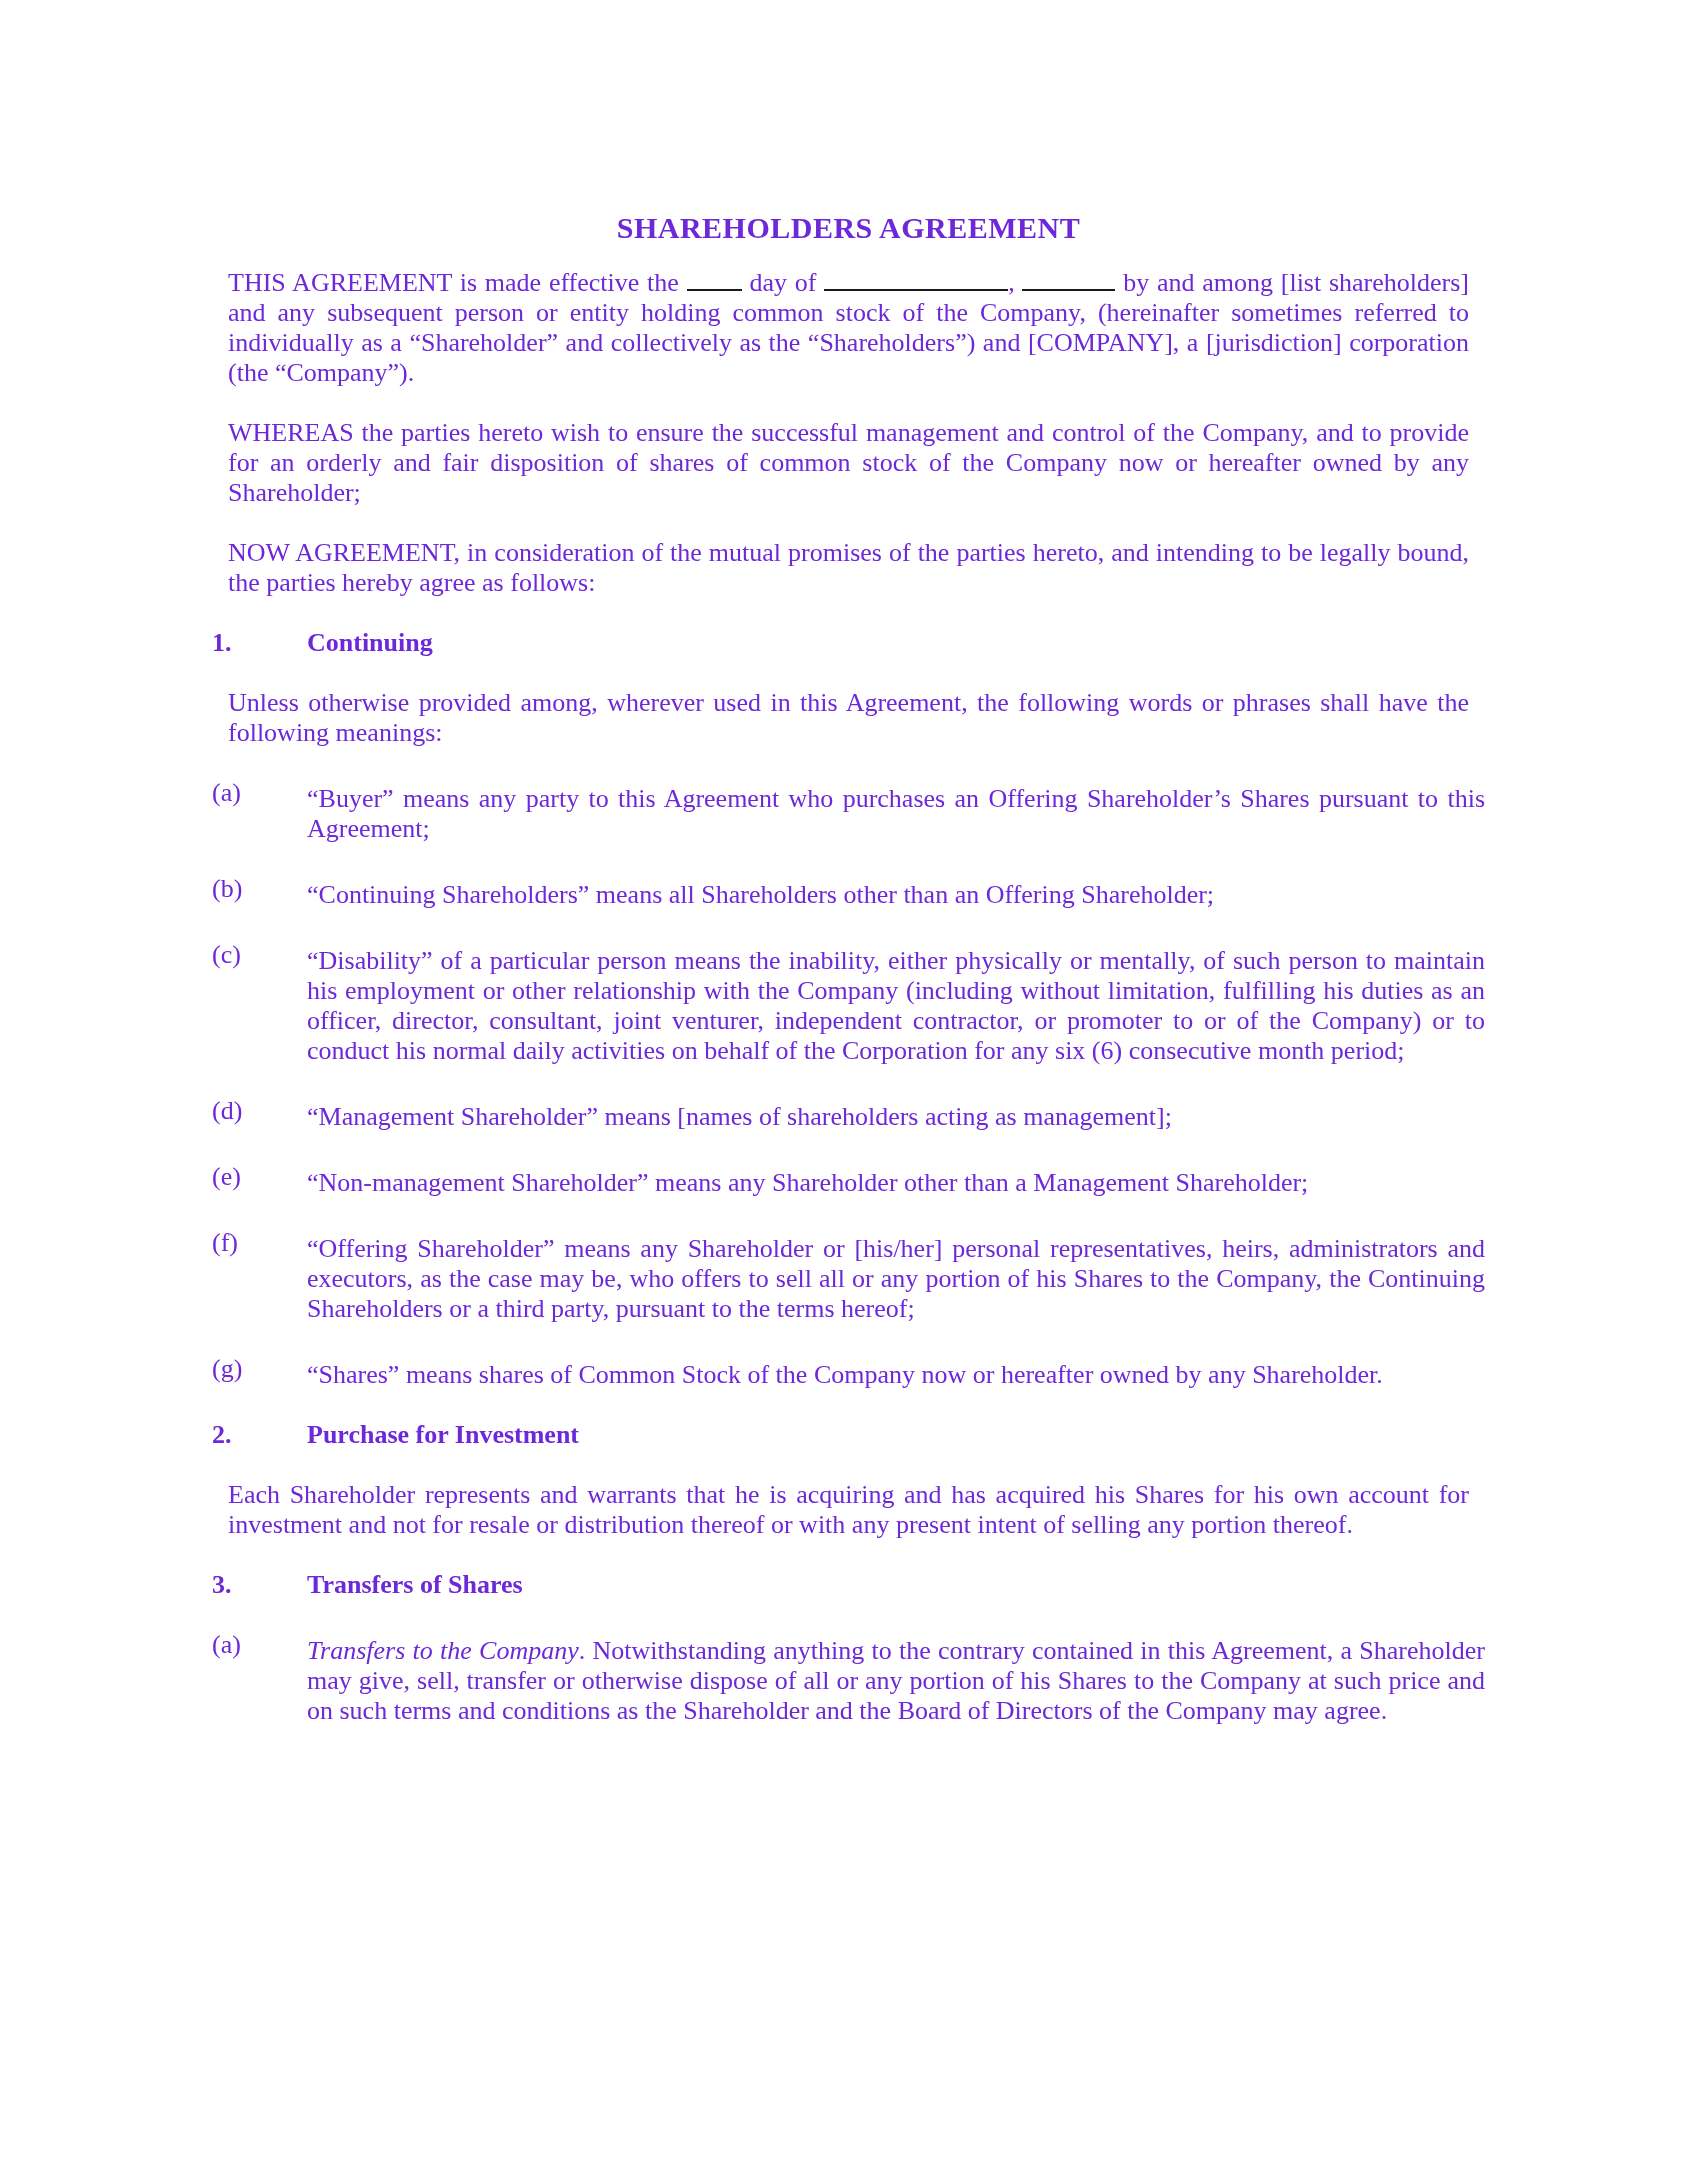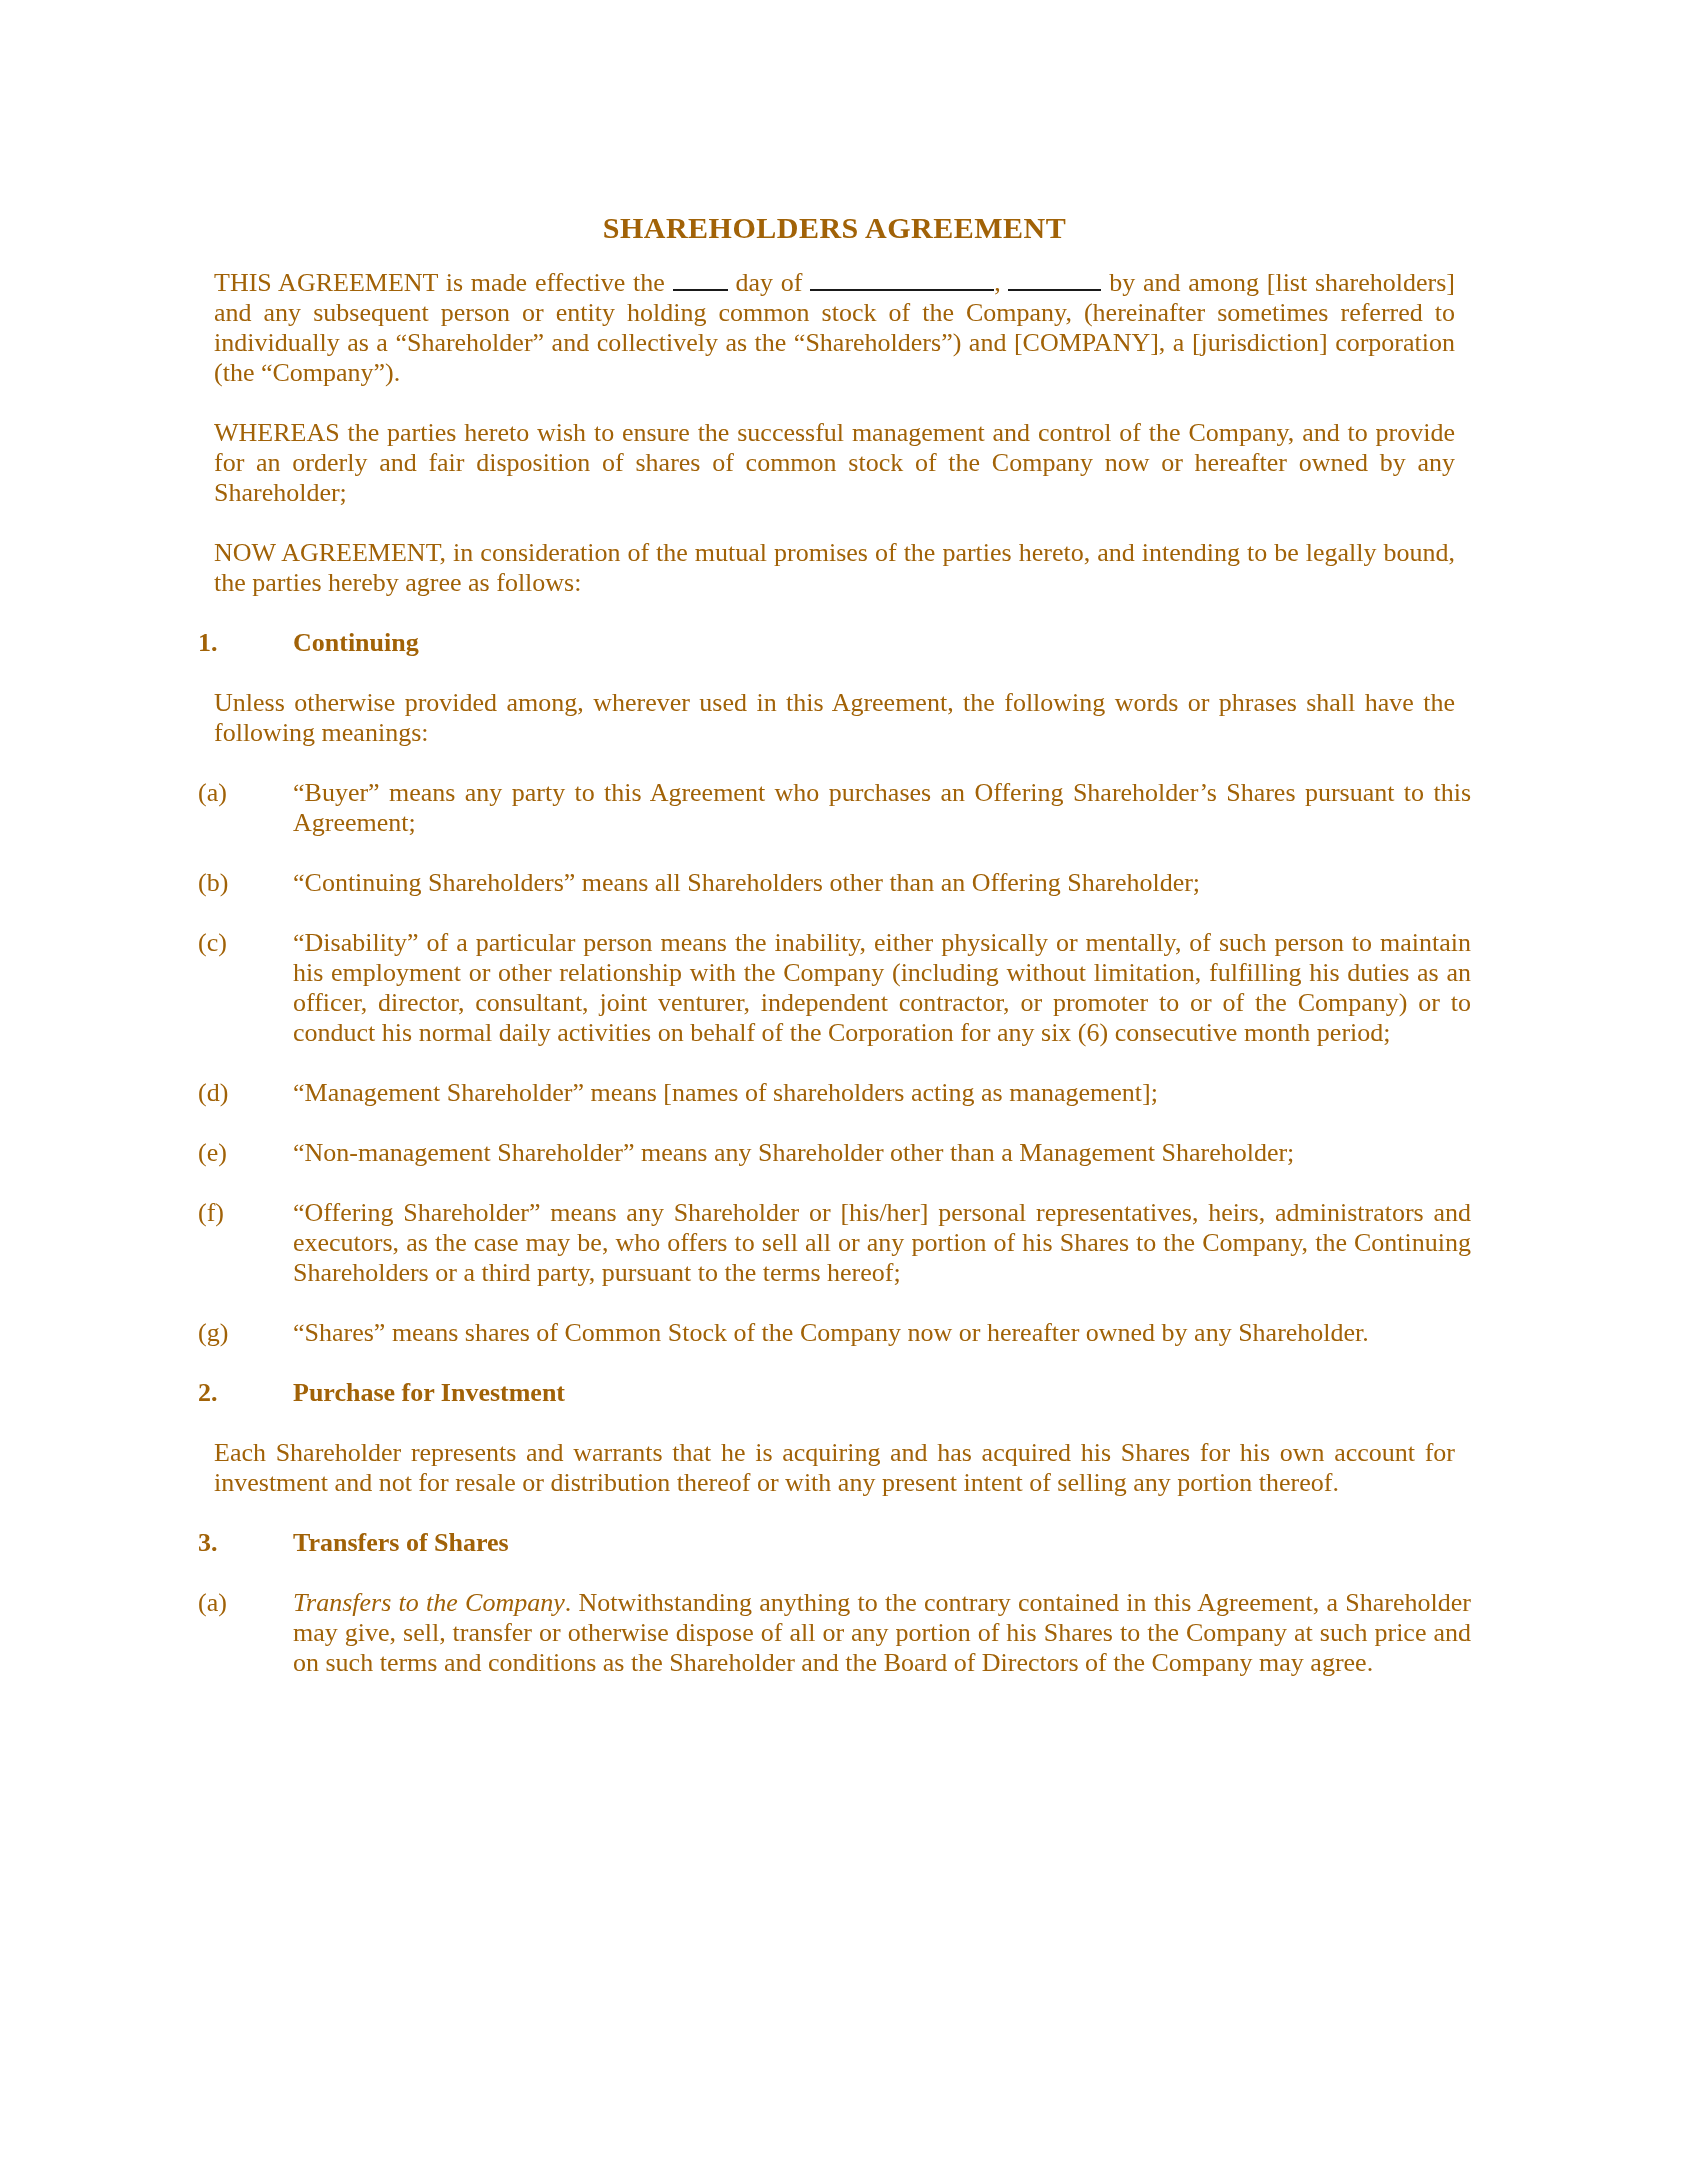--- a/index.html
+++ b/index.html
@@ -1,32 +1,32 @@
 <!DOCTYPE html>
 <html><head>
 <meta charset="utf-8">
 <style>
   html, body { margin: 0; padding: 0; background: #ffffff; }
   body { width: 1683px; height: 2178px; position: relative; overflow: hidden; }
   .page {
-    position: absolute; left: 198px; top: 210px; width: 1273px;
+    position: absolute; left: 212px; top: 210px; width: 1273px;
     font-family: "Liberation Serif", "DejaVu Serif", serif;
-    font-size: 26px; line-height: 30px; color: #a16207;
+    font-size: 26px; line-height: 30px; color: #6d28d9;
   }
   .title {
     text-align: center; font-weight: bold; font-size: 30px; letter-spacing: 0.5px;
     margin: 0 0 22px 0; line-height: 36px;
   }
   p { margin: 16px; text-align: justify; }
   .para { margin-bottom: 30px; }
   .heading { display: flex; font-weight: bold; margin-bottom: 30px; }
   .heading .num { width: 95px; flex: 0 0 95px; }
   .item { display: flex; margin-bottom: 30px; }
   .item .lbl { width: 95px; flex: 0 0 95px; }
-  .item .txt { flex: 1; text-align: justify; }
+  .item .txt { flex: 1; text-align: justify; margin-top: 6px; }
   .blank { display: inline-block; border-bottom: 2px solid #1a1a1a; height: 18px; vertical-align: baseline; }
   .b1 { width: 55px; } .b2 { width: 184px; } .b3 { width: 93px; }
   b { font-weight: normal; }
   i { font-style: italic; }
 </style>
 </head>
 <body>
 
 <div class="page">
   <div class="title">SHAREHOLDERS AGREEMENT</div>

